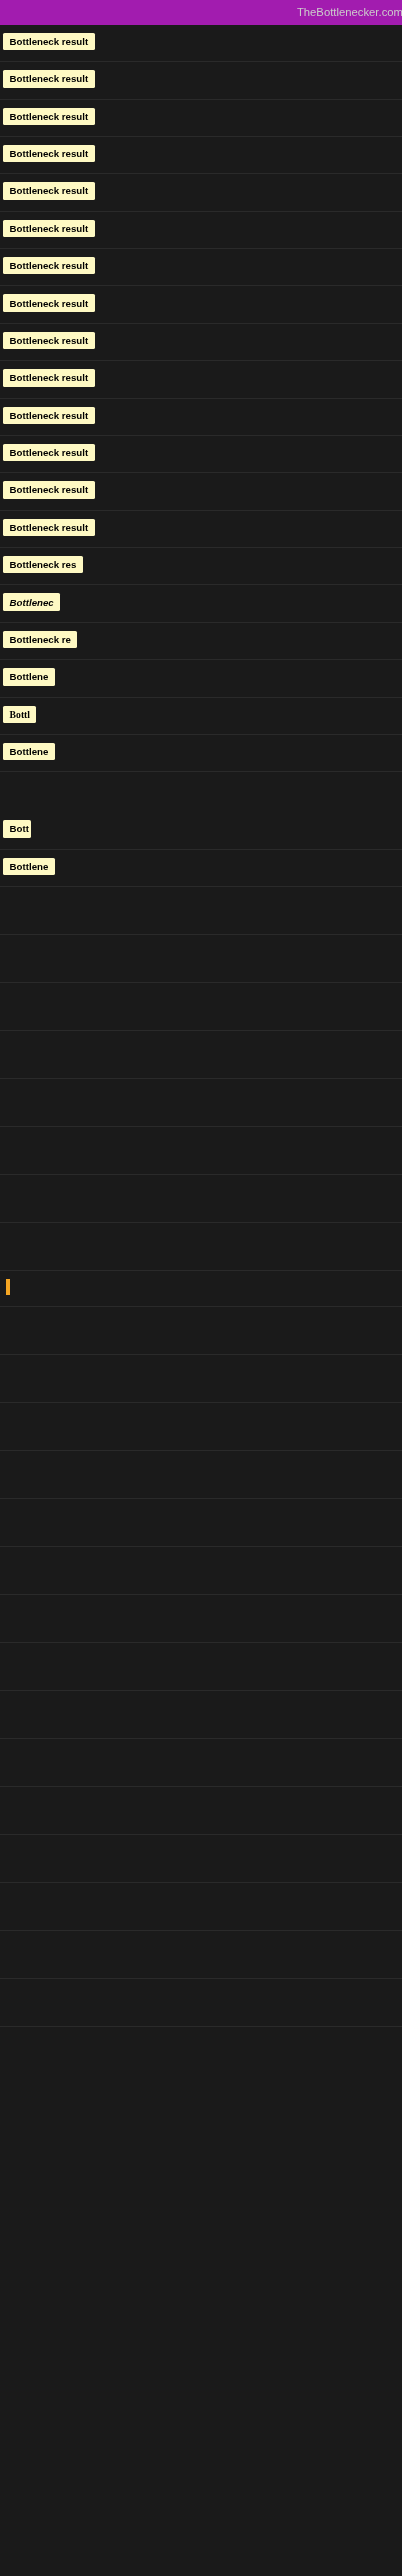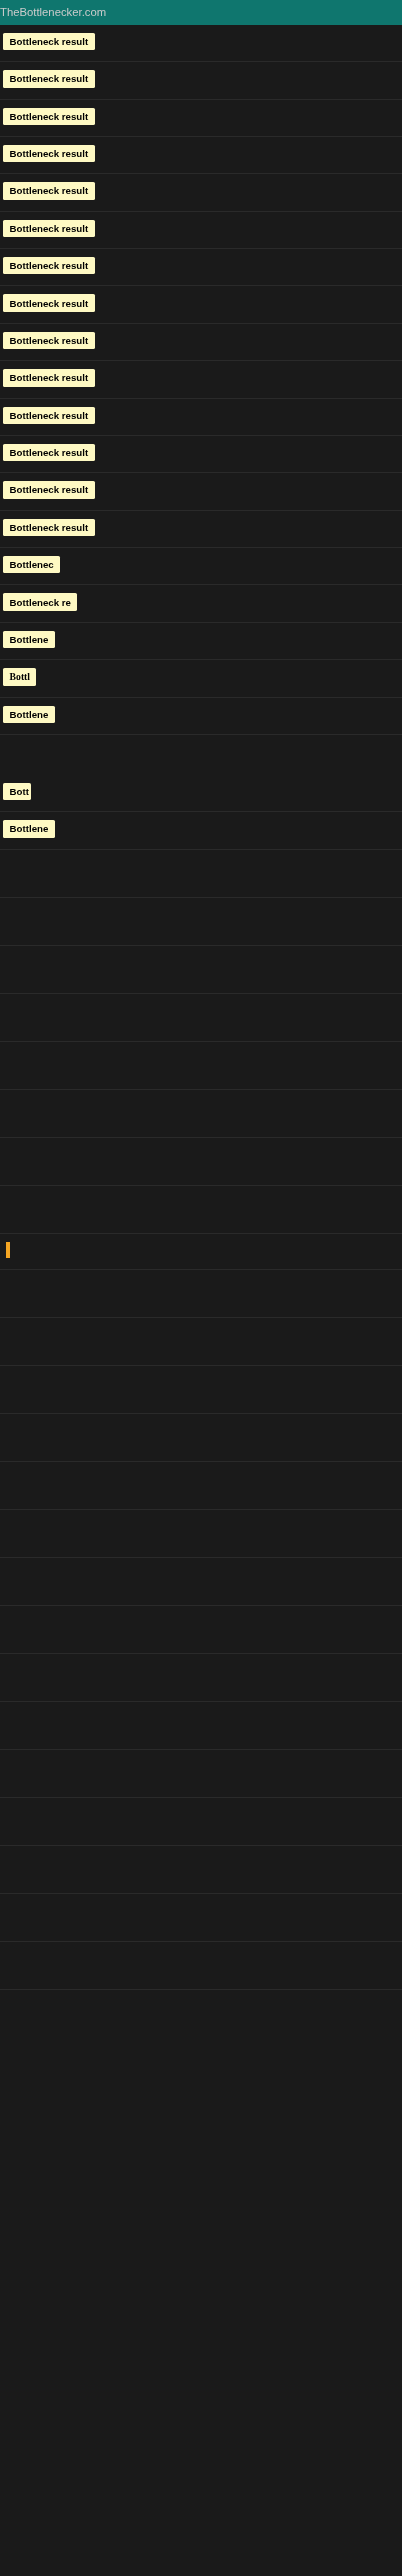--- a/index.html
+++ b/index.html
@@ -8,25 +8,25 @@
       box-sizing: border-box;
     }
     body {
       width: 403px;
       min-height: 2576px;
       background-color: #1a1a1a;
       font-family: Arial, sans-serif;
       position: relative;
     }
     .site-title {
-      text-align: left;
+      text-align: right;
       color: #cccccc;
       font-size: 11.3px;
       padding: 6.4px 0;
-      background-color: #0f766e;
+      background-color: #a21caf;
     }
     .bottleneck-item {
       display: inline-block;
       background-color: #fef9c3;
       color: #000000;
       font-size: 9.7px;
       font-weight: bold;
       padding: 3.2px 6.4px;
       border-radius: 1.6px;
       white-space: nowrap;
@@ -59,21 +59,22 @@
     <div class="row"><div class="bottleneck-item" style="max-width: 109px;">Bottleneck result</div></div>
     <div class="row"><div class="bottleneck-item" style="max-width: 109px;">Bottleneck result</div></div>
     <div class="row"><div class="bottleneck-item" style="max-width: 109px;">Bottleneck result</div></div>
     <div class="row"><div class="bottleneck-item" style="max-width: 109px;">Bottleneck result</div></div>
     <div class="row"><div class="bottleneck-item" style="max-width: 109px;">Bottleneck result</div></div>
     <div class="row"><div class="bottleneck-item" style="max-width: 109px;">Bottleneck result</div></div>
     <div class="row"><div class="bottleneck-item" style="max-width: 109px;">Bottleneck result</div></div>
     <div class="row"><div class="bottleneck-item" style="max-width: 109px;">Bottleneck result</div></div>
     <div class="row"><div class="bottleneck-item" style="max-width: 109px;">Bottleneck result</div></div>
     <div class="row"><div class="bottleneck-item" style="max-width: 109px;">Bottleneck result</div></div>
-    <div class="row"><div class="bottleneck-item" style="max-width: 58px;">Bottlenec</div></div>
+    <div class="row"><div class="bottleneck-item" style="max-width: 89px;">Bottleneck res</div></div>
+    <div class="row"><div class="bottleneck-item" style="max-width: 58px; font-style: italic;">Bottlenec</div></div>
     <div class="row"><div class="bottleneck-item" style="max-width: 76px;">Bottleneck re</div></div>
     <div class="row"><div class="bottleneck-item" style="max-width: 55px;">Bottlene</div></div>
     <div class="row"><div class="bottleneck-item" style="max-width: 34px; font-family: Liberation Serif, serif;">Bottl</div></div>
     <div class="row"><div class="bottleneck-item" style="max-width: 55px;">Bottlene</div></div>
     <div class="row"><div class="bottleneck-item" style="max-width: 28px; margin-top: 40px;">Bott</div></div>
     <div class="row"><div class="bottleneck-item" style="max-width: 55px;">Bottlene</div></div>
     <div class="row" style="height: 48px;"></div>
     <div class="row" style="height: 48px;"></div>
     <div class="row" style="height: 48px;"></div>
     <div class="row" style="height: 48px;"></div>

